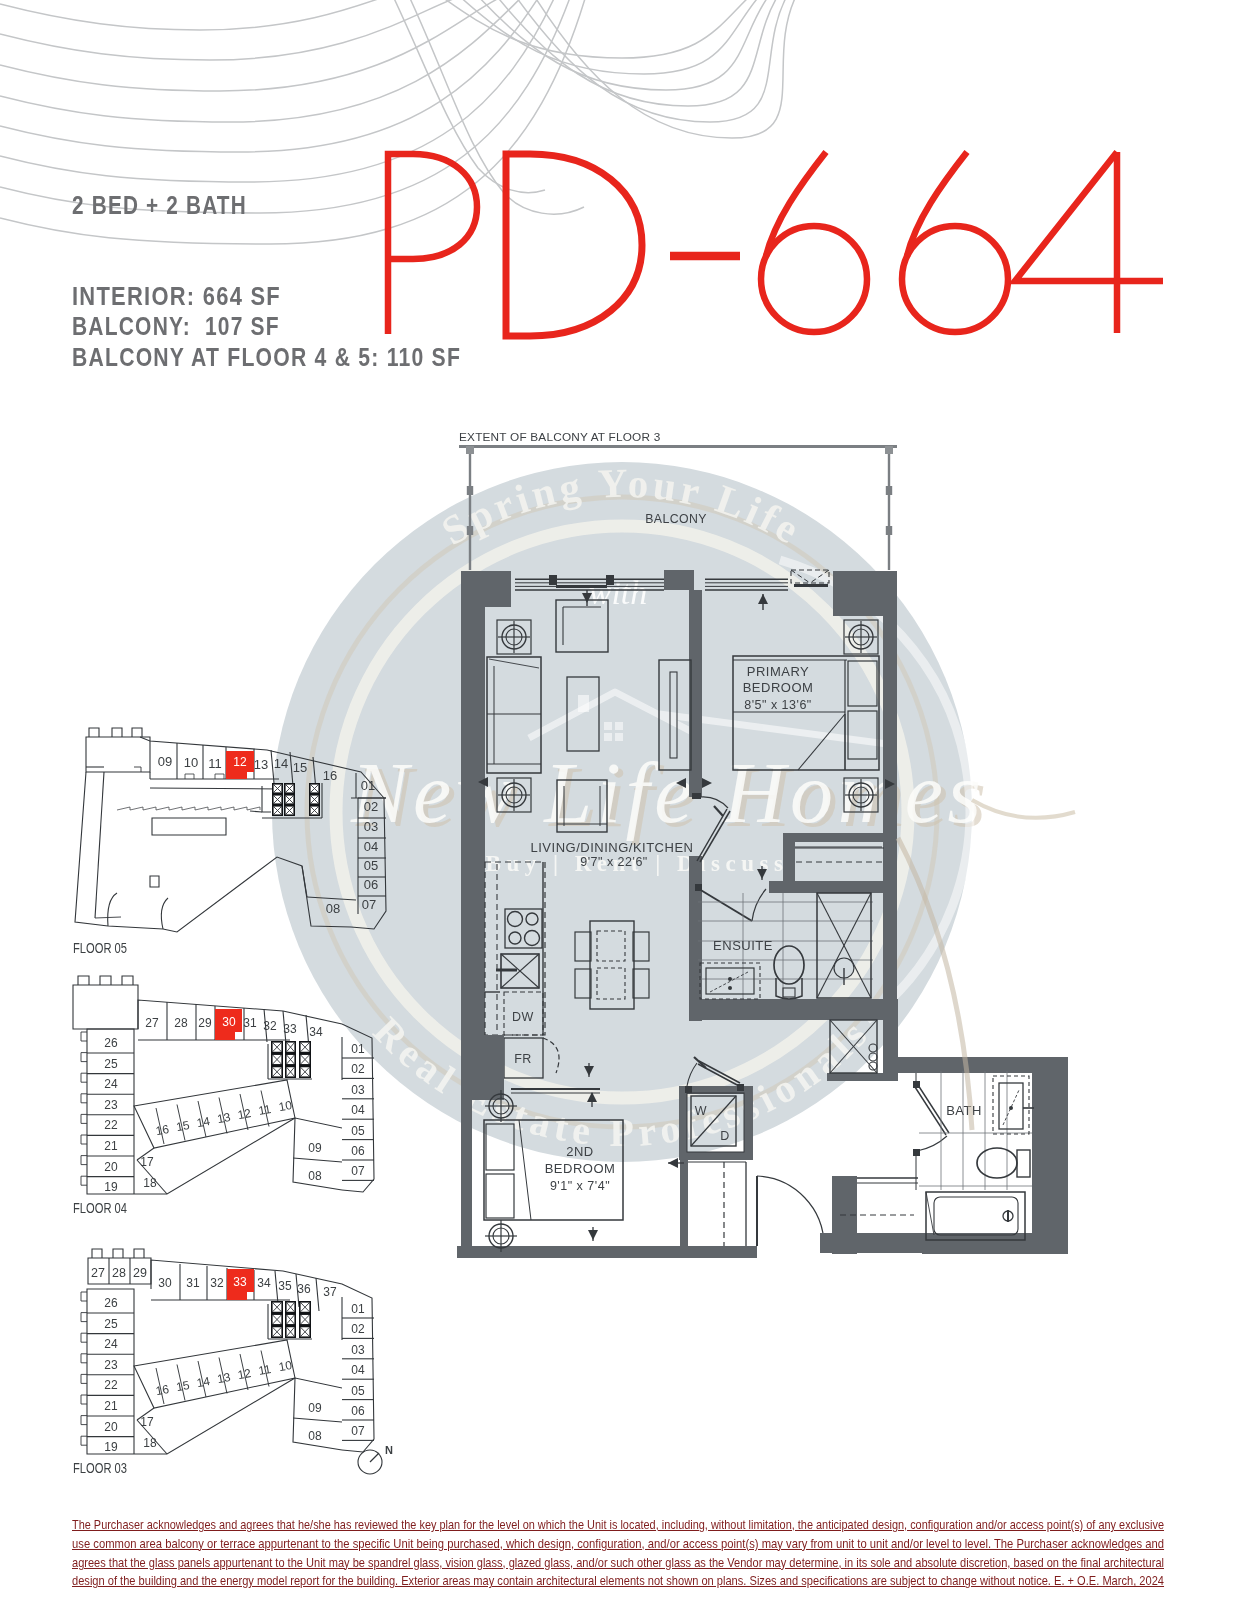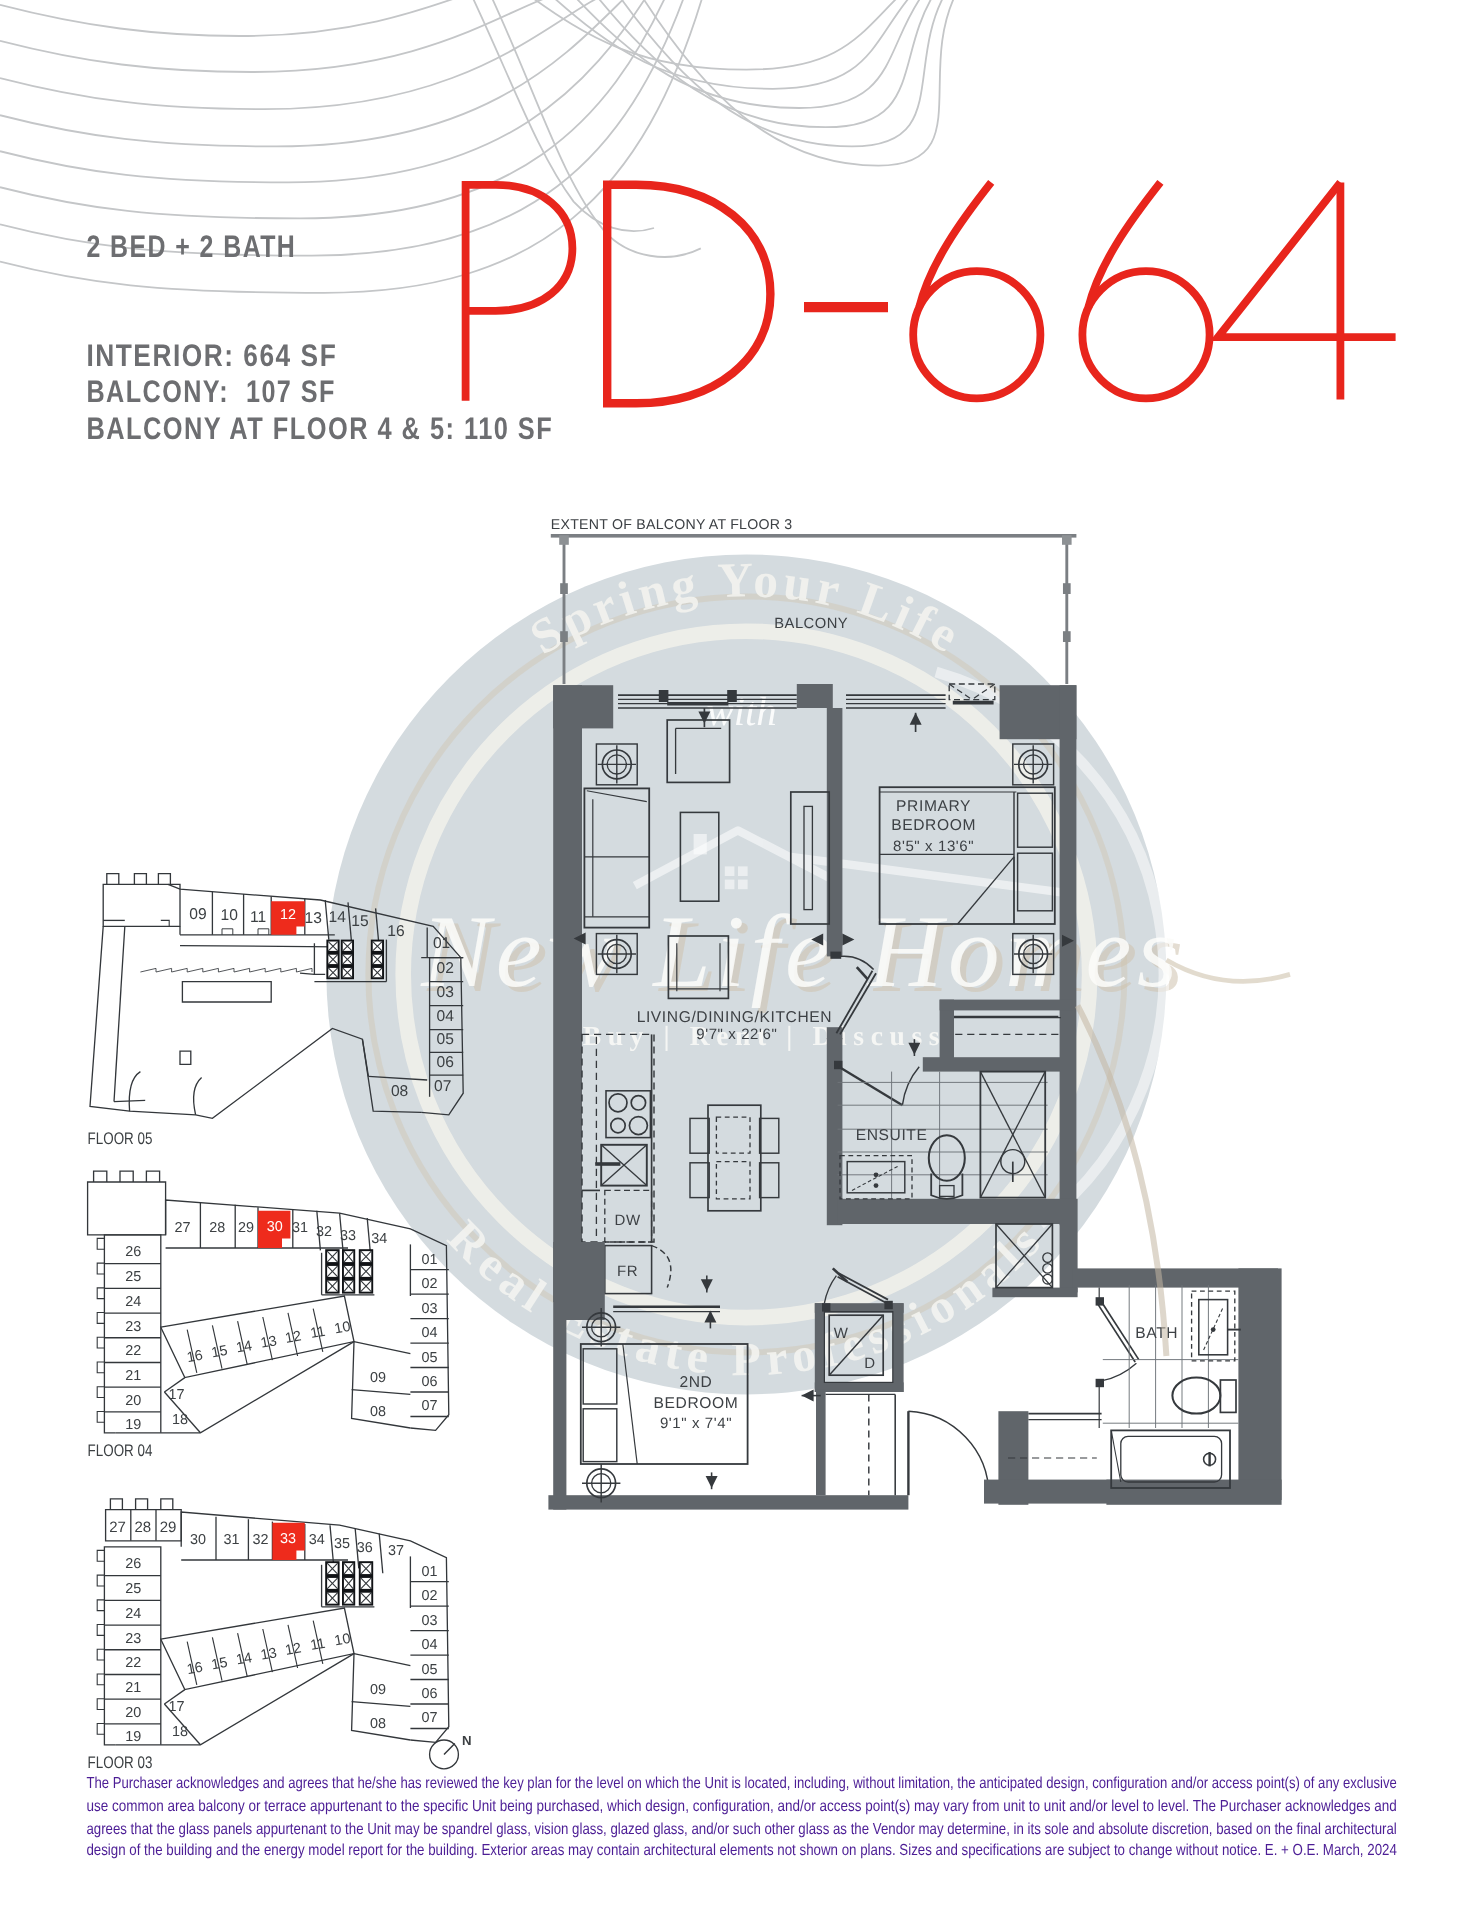--- a/index.html
+++ b/index.html
@@ -660,18 +660,18 @@
     <polyline points="295,1378 293,1442 342,1450" fill="none" stroke="#33373b" stroke-width="1.1"></polyline>
     <line x1="293" y1="1418" x2="342" y2="1422" stroke="#33373b" stroke-width="1.1"></line>
     <text x="315" y="1412" font-size="12" fill="#3c4043" text-anchor="middle">09</text>
     <text x="315" y="1440" font-size="12" fill="#3c4043" text-anchor="middle">08</text>
     <text x="73" y="1473" font-size="14" fill="#3c4043" textLength="54" lengthAdjust="spacingAndGlyphs">FLOOR 03</text>
 <circle cx="370" cy="1462" r="12" fill="none" stroke="#33373b" stroke-width="1.1"></circle>
 <line x1="370" y1="1462" x2="379" y2="1453" stroke="#33373b" stroke-width="1.2"></line>
 <text x="385" y="1454" font-size="11" font-weight="bold" fill="#3c4043">N</text>
 </svg>
 
-<div class="abs" style="left:72px;top:1477px;width:1093px;font-size:13.3px;line-height:18.8px;color:#4c1d95;">
+<div class="abs" style="left:72px;top:1516px;width:1093px;font-size:13.3px;line-height:18.8px;color:#7f1d1d;text-decoration:underline;">
 <div style="white-space:nowrap;transform:scaleX(0.8217);transform-origin:0 0;">The Purchaser acknowledges and agrees that he/she has reviewed the key plan for the level on which the Unit is located, including, without limitation, the anticipated design, configuration and/or access point(s) of any exclusive</div>
     <div style="white-space:nowrap;transform:scaleX(0.8459);transform-origin:0 0;">use common area balcony or terrace appurtenant to the specific Unit being purchased, which design, configuration, and/or access point(s) may vary from unit to unit and/or level to level. The Purchaser acknowledges and</div>
     <div style="white-space:nowrap;transform:scaleX(0.8309);transform-origin:0 0;">agrees that the glass panels appurtenant to the Unit may be spandrel glass, vision glass, glazed glass, and/or such other glass as the Vendor may determine, in its sole and absolute discretion, based on the final architectural</div>
     <div style="white-space:nowrap;transform:scaleX(0.8340);transform-origin:0 0;">design of the building and the energy model report for the building. Exterior areas may contain architectural elements not shown on plans. Sizes and specifications are subject to change without notice. E. + O.E. March, 2024</div>
 </div>
 
 </body></html>

